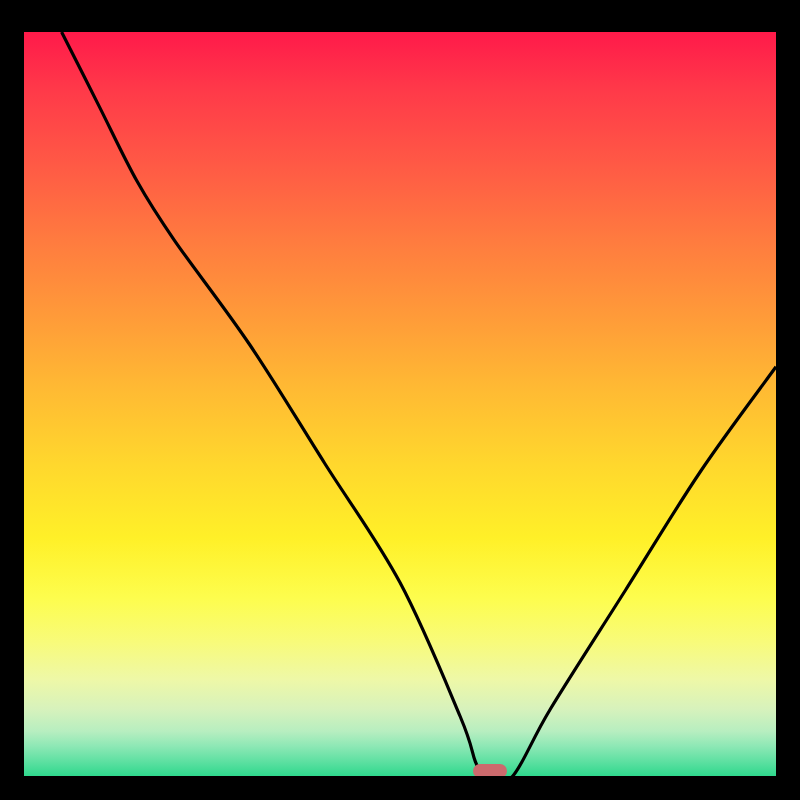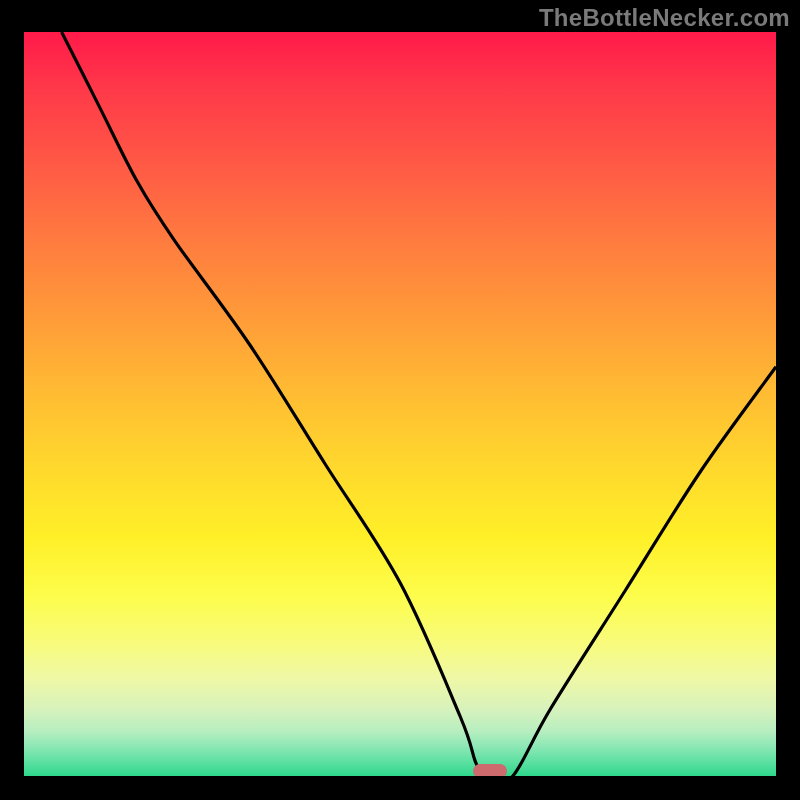--- a/index.html
+++ b/index.html
@@ -73,21 +73,20 @@
     background: #cc6a6d;
     border-radius: 7px;
     z-index: 25;
   }
 </style>
 </head>
 <body>
 
 <div class="frame">
 
-  <div class="watermark">TheBottleNecker.com</div>
 
   <div class="plot-area">
     <div class="gradient-bg"></div>
 
     <svg class="curve" viewBox="0 0 752 744" preserveAspectRatio="none">
       <path id="curve-path" fill="none" stroke="#000" stroke-width="3.2" d="M 37.6 0.0 C 43.9 12.4, 62.7 49.6, 75.2 74.4 C 87.7 99.2, 100.3 126.5, 112.8 148.8 C 125.3 171.1, 131.6 181.0, 150.4 208.3 C 169.2 235.6, 200.5 275.3, 225.6 312.5 C 250.7 349.7, 275.7 391.8, 300.8 431.5 C 325.9 471.2, 353.4 508.4, 376.0 550.6 C 398.6 592.7, 423.6 654.7, 436.2 684.5 C 448.7 714.2, 447.4 719.2, 451.2 729.1 C 455.0 739.0, 456.2 741.5, 458.7 744.0 C 461.2 746.5, 461.2 744.0, 466.2 744.0 C 471.3 744.0, 478.8 755.2, 488.8 744.0 C 498.8 732.8, 507.6 708.0, 526.4 677.0 C 545.2 646.0, 576.5 597.7, 601.6 558.0 C 626.7 518.3, 651.7 476.2, 676.8 439.0 C 701.9 401.8, 739.5 352.2, 752.0 334.8"></path>
     </svg>
 
     <div id="marker" class="marker" style="left: 449.24px;"></div>
   </div>

